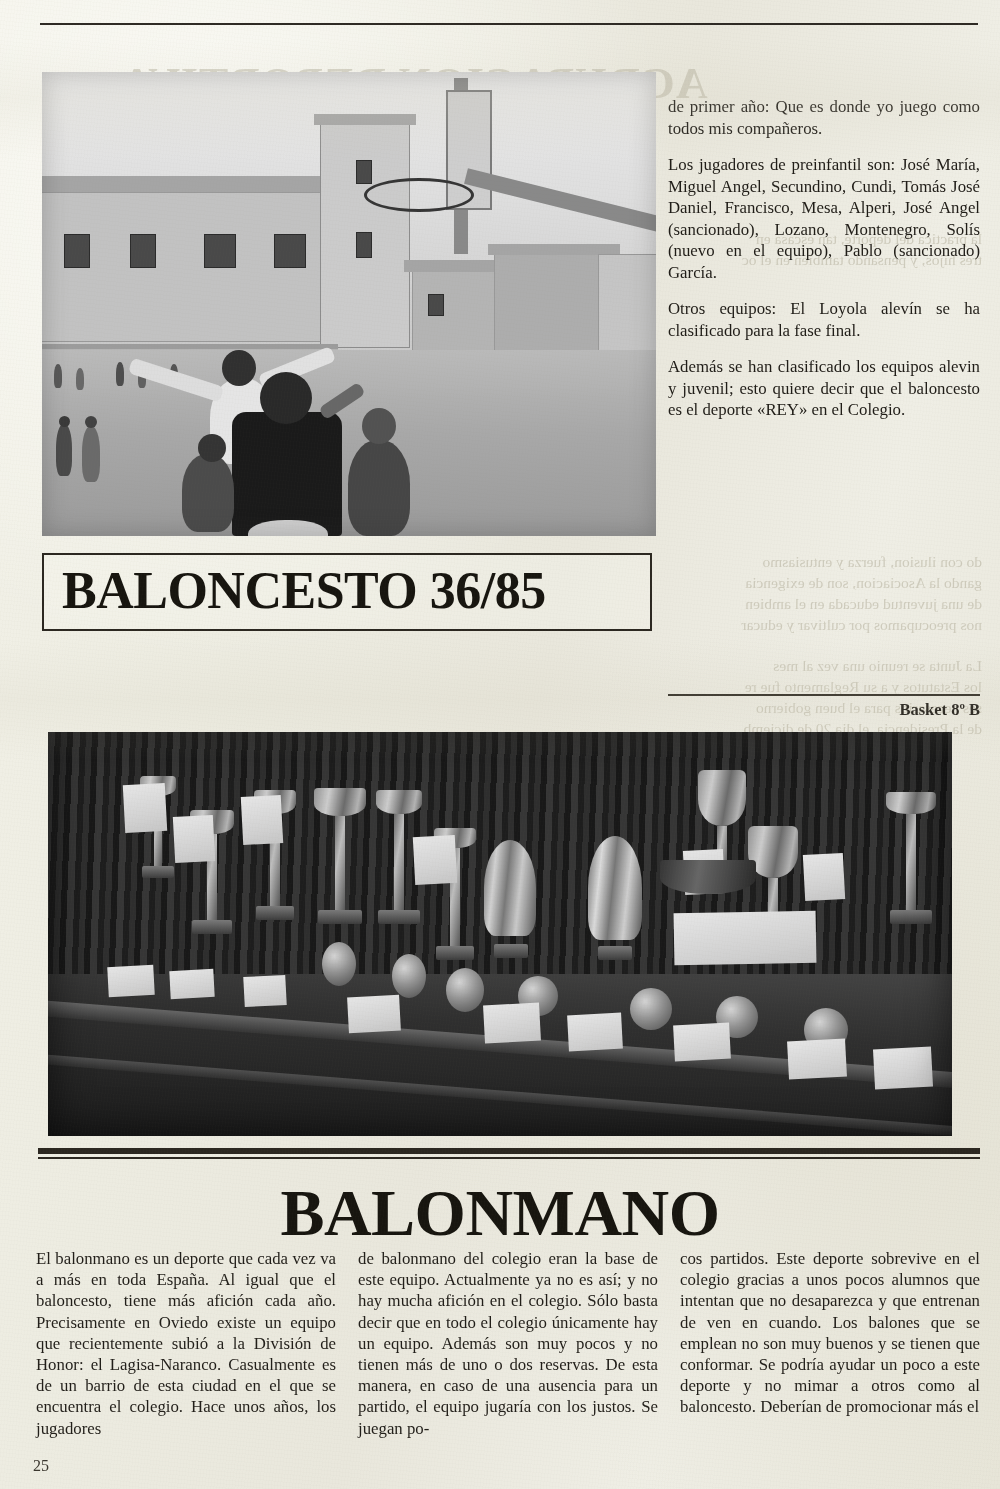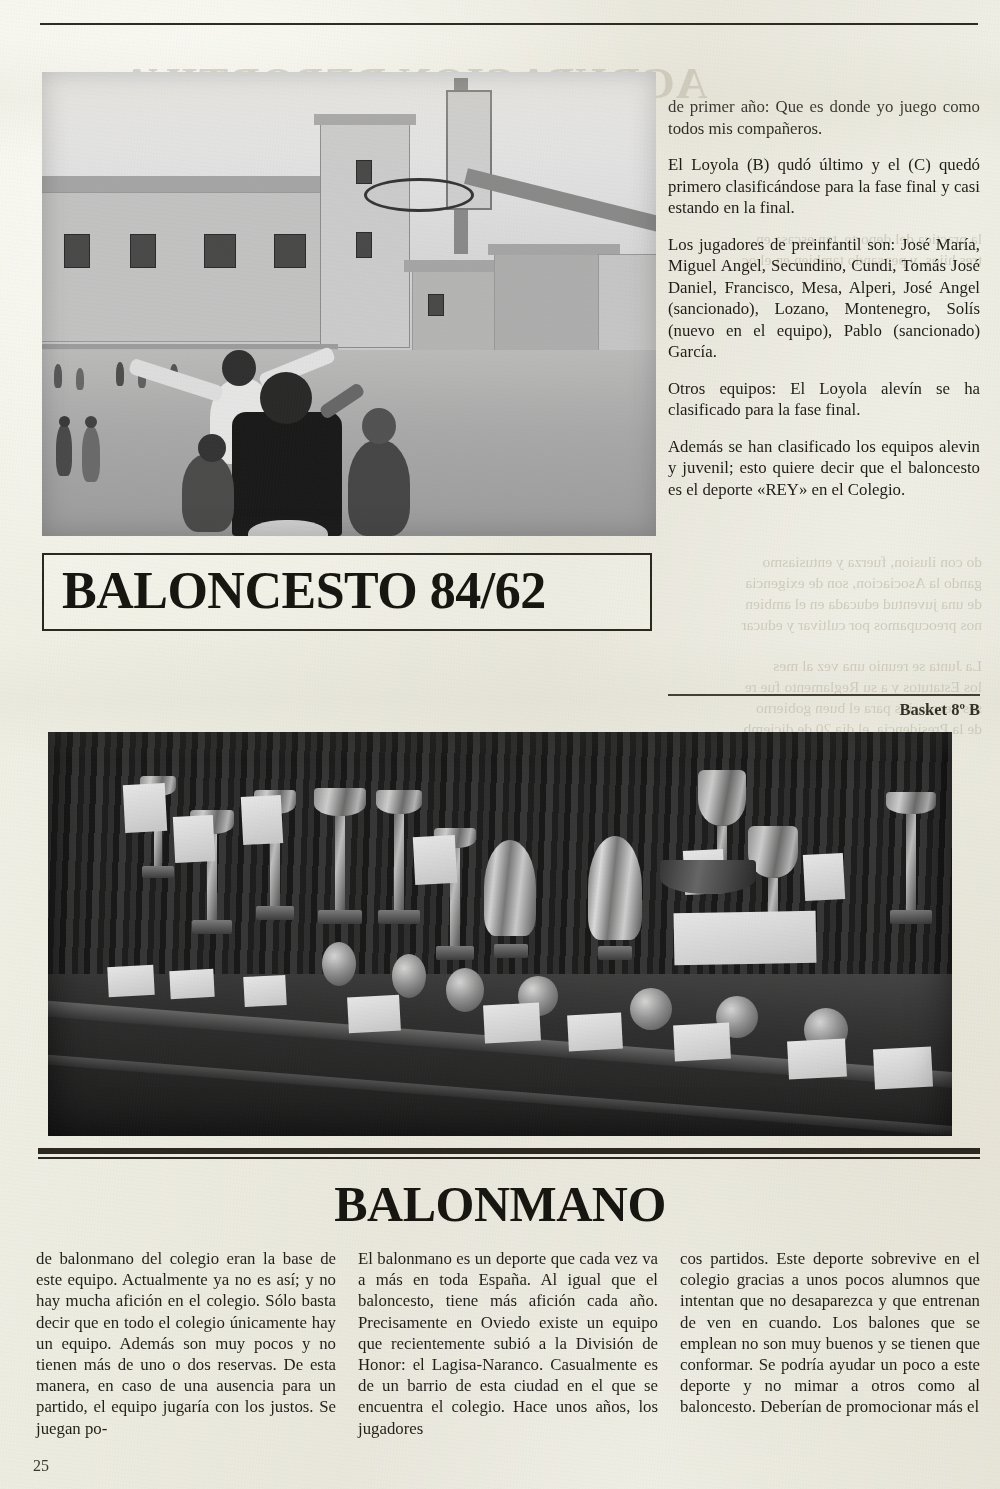--- a/index.html
+++ b/index.html
@@ -301,21 +301,21 @@
   .rule-double .rd-thick { height: 6px; background: #2b2720; }
   .rule-double .rd-gap   { height: 3px; }
   .rule-double .rd-thin  { height: 2px; background: #2b2720; }
 
   
   .section-title {
     position: absolute;
     left: 0; right: 0;
     top: 1175px;
     text-align: center;
-    font-size: 50px;
+    font-size: 66px;
     font-weight: bold;
     letter-spacing: -0.5px;
     color: #17150f;
     font-family: "Liberation Serif", serif;
   }
 
   
   .bottom-cols {
     position: absolute;
     left: 36px;
@@ -426,31 +426,30 @@
 
     <div class="bb-fig" style="left:306px; top:368px; width:62px; height:96px; background:#4a483f;"></div>
     <div class="bb-head" style="left:320px; top:336px; width:34px; height:36px; background:#56544a;"></div>
     <div class="bb-arm" style="left:276px; top:322px; width:48px; height:14px; background:#6a6860; transform:rotate(-34deg);"></div>
 
     <div class="photo-shadow"></div>
   </div>
 
   <div class="right-col">
     <p class="body-text">de primer año: Que es donde yo juego como todos mis compañeros.</p>
-    <p class="body-text">El Loyola (B) qudó último y el (C) quedó primero clasificándose para la fase final y casi estando en la final.</p>
     <p class="body-text">Los jugadores de preinfantil son: José María, Miguel Angel, Secundino, Cundi, Tomás José Daniel, Francisco, Mesa, Alperi, José Angel (sancionado), Lozano, Montenegro, Solís (nuevo en el equipo), Pablo (sancionado) García.</p>
     <p class="body-text">Otros equipos: El Loyola alevín se ha clasificado para la fase final.</p>
     <p class="body-text">Además se han clasificado los equipos alevin y juvenil; esto quiere decir que el baloncesto es el deporte «REY» en el Colegio.</p>
   </div>
 
   <div class="byline-rule"></div>
   <div class="byline">Basket 8º B</div>
 
   <div class="headline-box">
-    <div class="headline-box-title">BALONCESTO 84/62</div>
+    <div class="headline-box-title">BALONCESTO 36/85</div>
   </div>
 
   <div class="intro-cols">
   </div>
 
   <div class="photo" id="photo-trophies">
     <div class="tr-curtain"></div>
     <div class="tr-table"></div>
     <div class="tr-edge" style="left:-10px; top:268px; width:930px; height:16px; transform:rotate(4.5deg); transform-origin:left center;"></div>
     <div class="tr-edge" style="left:-10px; top:322px; width:930px; height:10px; transform:rotate(4.5deg); transform-origin:left center; opacity:.65;"></div>
@@ -556,24 +555,24 @@
   <div class="rule-double" style="top:1148px;">
     <div class="rd-thick"></div>
     <div class="rd-gap"></div>
     <div class="rd-thin"></div>
   </div>
 
   <div class="section-title">BALONMANO</div>
 
   <div class="bottom-cols">
     <div class="bcol">
+      <div class="body-text">El balonmano es un deporte que cada vez va a más en toda España. Al igual que el baloncesto, tiene más afición cada año. Precisamente en Oviedo existe un equipo que recientemente subió a la División de Honor: el Lagisa-Naranco. Casualmente es de un barrio de esta ciudad en el que se encuentra el colegio. Hace unos años, los jugadores</div>
+    </div>
+    <div class="bcol">
       <div class="body-text">de balonmano del colegio eran la base de este equipo. Actualmente ya no es así; y no hay mucha afición en el colegio. Sólo basta decir que en todo el colegio únicamente hay un equipo. Además son muy pocos y no tienen más de uno o dos reservas. De esta manera, en caso de una ausencia para un partido, el equipo jugaría con los justos. Se juegan po-</div>
-    </div>
-    <div class="bcol">
-      <div class="body-text">El balonmano es un deporte que cada vez va a más en toda España. Al igual que el baloncesto, tiene más afición cada año. Precisamente en Oviedo existe un equipo que recientemente subió a la División de Honor: el Lagisa-Naranco. Casualmente es de un barrio de esta ciudad en el que se encuentra el colegio. Hace unos años, los jugadores</div>
     </div>
     <div class="bcol">
       <div class="body-text">cos partidos. Este deporte sobrevive en el colegio gracias a unos pocos alumnos que intentan que no desaparezca y que entrenan de ven en cuando. Los balones que se emplean no son muy buenos y se tienen que conformar. Se podría ayudar un poco a este deporte y no mimar a otros como al baloncesto. Deberían de promocionar más el</div>
     </div>
   </div>
 
   <div class="page-number">25</div>
 
 </div>
 

